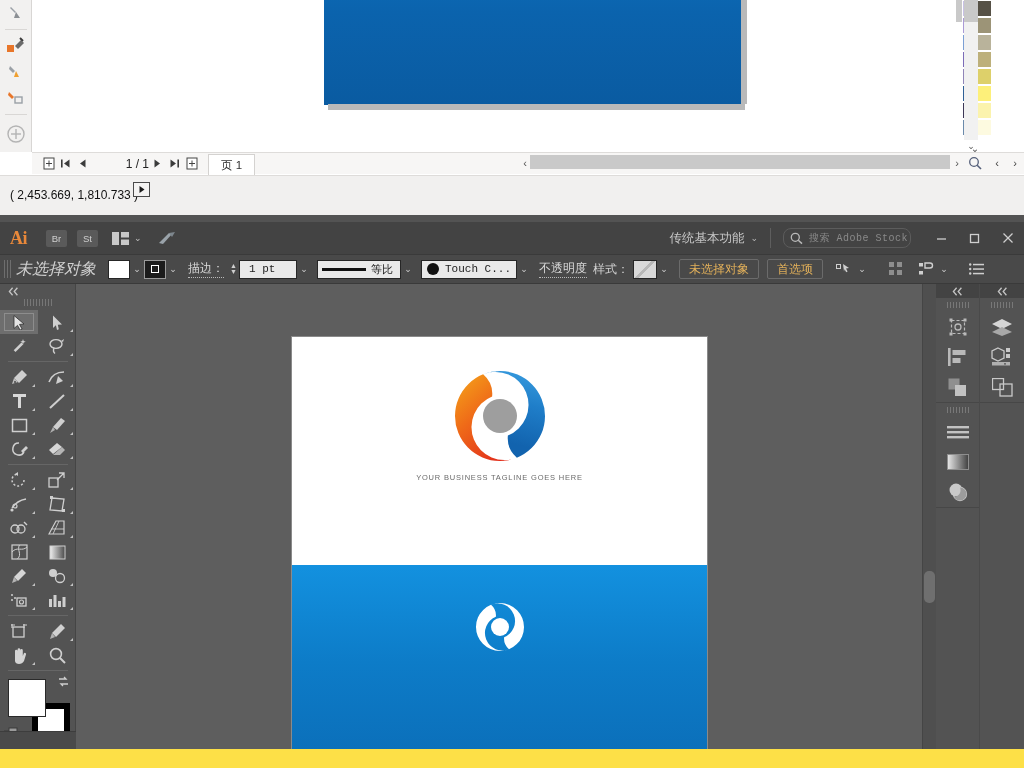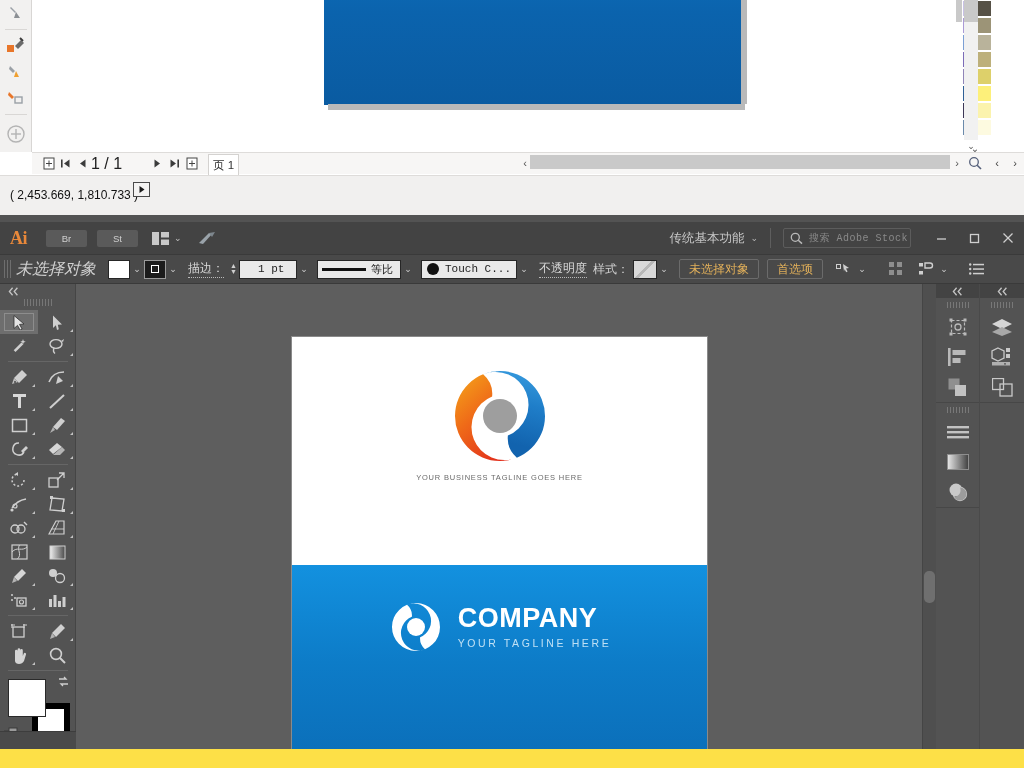--- a/index.html
+++ b/index.html
@@ -29,22 +29,22 @@
   .tw-swatches { position:absolute; right:32px; top:0; width:30px; height:140px; }
   .sw-col { position:absolute; top:0; width:15px; }
   .sw { width:15px; height:17px; border:1px solid #ffffff; }
   .tw-sw-gray { position:absolute; right:50px; top:0; width:18px; height:22px; background:#c9c9c9; }
   .tw-sw-arrow { position:absolute; right:38px; top:140px; width:22px; height:16px; display:flex;align-items:center;justify-content:center;color:#555;font-size:10px;}
   .tw-sw-zoom { position:absolute; right:38px; top:156px; width:22px; height:18px; display:flex;align-items:center;justify-content:center;}
 
   
   .tw-pagebar { position:absolute; left:32px; top:152px; width:992px; height:22px; background:#f7f6f5; border-top:1px solid #dedcda; display:flex; align-items:center; font-size:11px; color:#333; }
   .pg-btn { width:17px; height:18px; display:flex;align-items:center;justify-content:center;color:#3b3b3b;font-size:10px;cursor:default;}
-  .pg-count { width:58px; text-align:left; font-size:16px; color:#222; }
-  .pg-tab { height:21px; padding:0 4px; background:#ffffff; border:1px solid #d4d2d0; border-bottom:none; display:flex;align-items:center; margin-left:8px; font-size:11.5px; position:relative; top:1px;}
+  .pg-count { width:58px; text-align:right; font-size:12px; color:#222; }
+  .pg-tab { height:21px; padding:0 12px; background:#ffffff; border:1px solid #d4d2d0; border-bottom:none; display:flex;align-items:center; margin-left:8px; font-size:11.5px; position:relative; top:1px;}
   .pg-track { flex:1; height:22px; position:relative; }
   .tw-hscroll { position:absolute; left:530px; top:155px; width:420px; height:14px; background:#c9c9c9; }
   .tw-hsbar { position:absolute; left:518px; top:152px; width:500px; height:22px; }
   .tw-hs-left{position:absolute;left:0;top:3px;width:14px;height:16px;display:flex;align-items:center;justify-content:center;font-size:11px;color:#555;}
   .tw-hs-right{position:absolute;left:432px;top:3px;width:14px;height:16px;display:flex;align-items:center;justify-content:center;font-size:11px;color:#555;}
   .tw-hs-zoom{position:absolute;left:448px;top:2px;width:18px;height:18px;display:flex;align-items:center;justify-content:center;}
   .tw-hs-nav{position:absolute;left:470px;top:2px;width:36px;height:18px;display:flex;align-items:center;justify-content:space-around;font-size:11px;color:#444;}
 
   
   .tw-vscroll { position:absolute; right:46px; top:0; width:14px; height:140px; background:#f1f1f1; }
@@ -54,45 +54,45 @@
   
   .tw-status { position:absolute; left:0; top:175px; width:1024px; height:40px; background:#f1f0ef; border-top:1px solid #dedcda; font-size:12px; color:#1a1a1a; }
   .tw-coords { position:absolute; left:10px; top:12px; font-size:12px; color:#111; }
   .tw-coordbtn { position:absolute; left:133px; top:182px; width:17px; height:15px; border:1px solid #4a4a4a; background:#f4f3f2; display:flex;align-items:center;justify-content:center;font-size:9px;}
 
   
   .ai-win { position:absolute; left:0; top:202px; width:1024px; height:553px; background:#fde047;margin-top:20px; }
 
   .ai-titlebar { position:relative; height:32px; background:#434343; display:flex; align-items:center; }
   .ai-logo { margin-left:10px; width:26px; color:#e8883a; font-weight:bold; font-size:18px; font-family:"Liberation Serif", serif; letter-spacing:-0.5px;}
-  .ai-appchip { width:41px; height:17px; background:#5a5a5a; border-radius:2px; color:#cfcfcf; font-size:9.5px; display:flex;align-items:center;justify-content:center; margin-left:10px; font-family:"Liberation Sans", sans-serif;}
+  .ai-appchip { width:21px; height:17px; background:#5a5a5a; border-radius:2px; color:#cfcfcf; font-size:9.5px; display:flex;align-items:center;justify-content:center; margin-left:10px; font-family:"Liberation Sans", sans-serif;}
   .ai-arrange { margin-left:14px; display:flex; align-items:center; gap:5px; }
   .ai-title-right { position:absolute; right:0; top:0; height:32px; display:flex; align-items:center; }
   .ai-ws { color:#c8c8c8; font-size:12.5px; }
   .ai-ws-caret { color:#b8b8b8; font-size:9px; margin-left:6px; }
   .ai-vdiv { width:1px; height:20px; background:#5e5e5e; margin:0 12px; }
-  .ai-search { width:128px; height:20px; border:1px solid #5c5c5c; border-radius:2px; display:flex; align-items:center; padding-left:6px; gap:6px; }
+  .ai-search { width:128px; height:20px; border:1px solid #5c5c5c; border-radius:8px; display:flex; align-items:center; padding-left:6px; gap:6px; }
   .ai-search span { color:#8a8a8a; font-size:10px; font-family:"Liberation Mono", monospace; letter-spacing:0.5px;}
   .ai-winbtns { display:flex; margin-left:14px; }
   .ai-winbtn { width:33px; height:32px; display:flex;align-items:center;justify-content:center;color:#cfcfcf;font-size:12px; }
 
   .ai-menubar { height:26px; background:#3f3f3f; display:flex; align-items:center; padding-left:8px; gap:0px; }
   .ai-menu { color:#d2d2d2; font-size:12.5px; padding:3px 10px; cursor:default; }
 
   .ai-controlbar { height:30px; background:#494949; border-top:1px solid #3a3a3a; border-bottom:1px solid #3a3a3a; display:flex; align-items:center; padding-left:4px; gap:0; }
   .cb-grip { width:8px; height:18px; margin-right:4px;
              background:repeating-linear-gradient(90deg,#6e6e6e 0 1px,transparent 1px 3px); }
   .cb-label { color:#d0d0d0; font-size:16px; margin-right:12px;font-style:italic; }
   .cb-swatch { width:22px; height:19px; background:#fff; border:1px solid #262626; }
   .cb-swatch-dark { width:22px; height:19px; background:#1b1b1b; border:1px solid #9a9a9a; display:flex;align-items:center;justify-content:center;}
   .cb-swatch-dark i { width:8px;height:8px;border:1.5px solid #fff; display:block;}
   .cb-caret { width:14px; height:19px; display:flex;align-items:center;justify-content:center;color:#cfcfcf;font-size:9px;}
   .cb-lnk { color:#d9d9d9; font-size:12px; border-bottom:1px dotted #b9b9b9; margin:0 4px 0 8px;}
   .cb-stepper { width:11px;height:19px;display:flex;flex-direction:column;align-items:center;justify-content:center;color:#cfcfcf;font-size:7px;line-height:6px;}
-  .cb-input { width:58px; height:19px; background:#e9e9e9; border:1px solid #262626; color:#1c1c1c; font-size:11px; display:flex;align-items:center;padding-left:18px; font-family:"Liberation Mono", monospace;}
+  .cb-input { width:58px; height:19px; background:#e9e9e9; border:1px solid #262626; color:#1c1c1c; font-size:11px; display:flex;align-items:center;padding-left:9px; font-family:"Liberation Mono", monospace;}
   .cb-wide { width:84px; height:19px; background:#e9e9e9; border:1px solid #262626; display:flex;align-items:center; gap:5px; padding:0 4px; color:#1c1c1c; font-size:11px;}
   .cb-strokeline { width:44px; height:3px; background:#111; }
   .cb-brush { width:96px; height:19px; background:#e9e9e9; border:1px solid #262626; display:flex;align-items:center;gap:6px;padding-left:5px;color:#1c1c1c;font-size:11px; font-family:"Liberation Mono", monospace;}
   .cb-dot { width:12px;height:12px;border-radius:50%;background:#111;}
   .cb-style { width:24px;height:19px;border:1px solid #262626;
               background: #d9d9d9 linear-gradient(135deg, transparent 45%, #b8b8b8 45%, #b8b8b8 55%, transparent 55%); }
   .cb-btn { height:20px; padding:0 9px; border:1px solid #6b6b6b; border-radius:2px; color:#e2b05a; font-size:12px; display:flex;align-items:center; margin-left:8px;}
   .cb-icon { width:22px;height:20px;display:flex;align-items:center;justify-content:center; }
 
   
@@ -714,24 +714,20 @@
             </svg>
             <div class="logo-tag">YOUR BUSINESS TAGLINE GOES HERE</div>
           </div>
 
           <div class="blue-row">
             <svg width="56" height="56" viewBox="0 0 56 56">
               <path d="M28 4 A24 24 0 0 0 28 52 A17.5 17.5 0 0 1 28 17 A14 14 0 0 0 28 4 Z" transform="rotate(-22 28 28)" fill="#ffffff"></path>
               <path d="M28 52 A24 24 0 0 0 28 4 A17.5 17.5 0 0 1 28 39 A14 14 0 0 0 28 52 Z" transform="rotate(-22 28 28)" fill="#ffffff"></path>
               <circle cx="28" cy="28" r="9" fill="#ffffff"></circle>
             </svg>
-            <div class="blue-txt">
-              <div class="blue-name">COMPANY</div>
-              <div class="blue-tag">YOUR TAGLINE HERE</div>
-            </div>
           </div>
         </div>
 
         <div class="ai-vscroll"></div>
         <div class="ai-vthumb"></div>
       </div>
 
       <div class="ai-right">
         <div class="rp-col first">
           <div class="rp-collapse">

